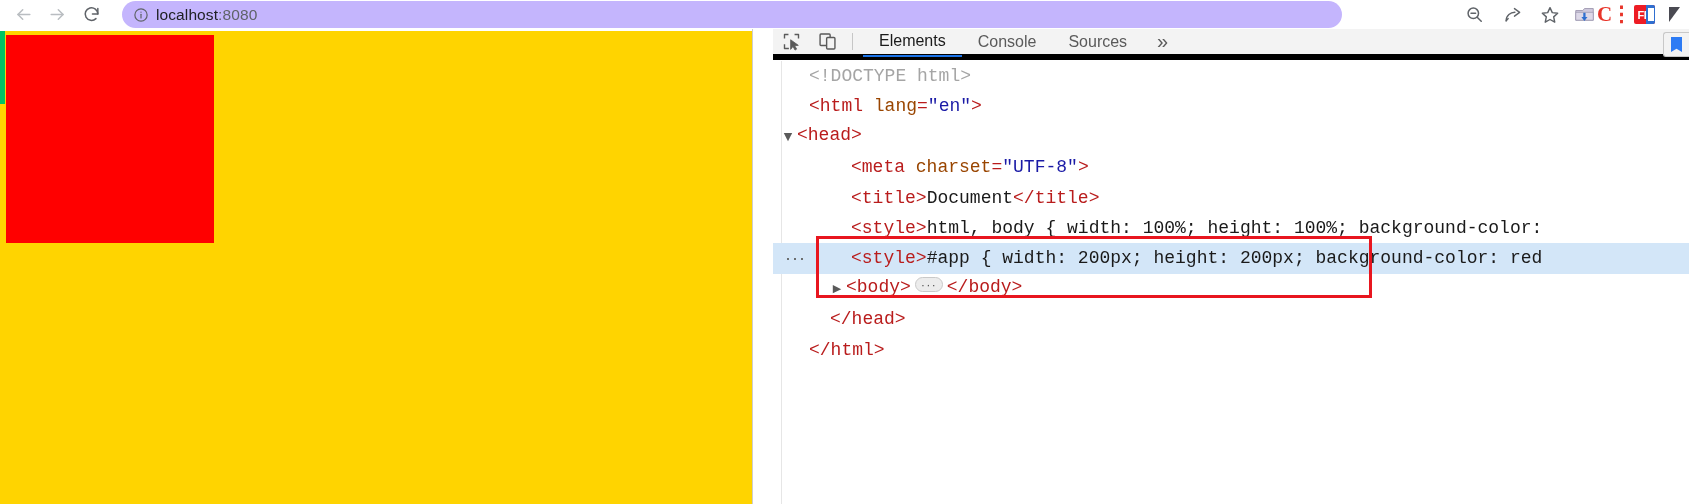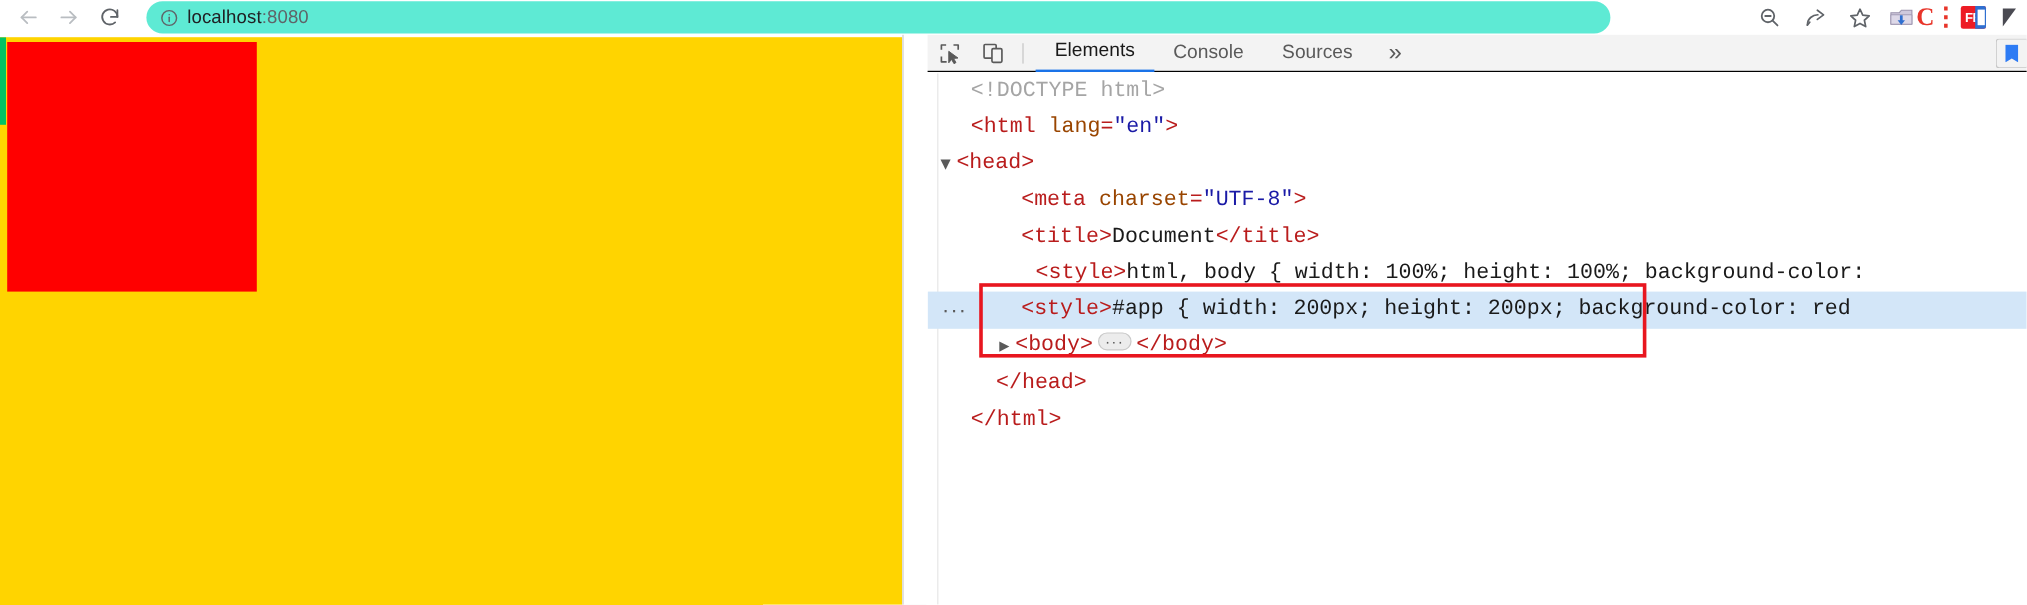--- a/index.html
+++ b/index.html
@@ -48,21 +48,21 @@
   }
   .nav-btn.disabled { color: #b9bdc1; }
   .nav-btn svg { display: block; }
 
   .omnibox {
     position: absolute;
     left: 122px;
     top: 1px;
     width: 1220px;
     height: 27px;
-    background: #5eead4;
+    background: #c4b5fd;
     border-radius: 14px;
     display: flex;
     align-items: center;
   }
   .omni-info {
     width: 30px;
     display: flex;
     align-items: center;
     justify-content: center;
     color: #5f6368;
@@ -212,21 +212,21 @@
     border-bottom: 6px solid #8c8c8c;
   }
 
   .dt-toolbar {
     position: absolute;
     left: 20px;
     top: 0;
     right: 0;
     height: 31px;
     background: #f3f3f3;
-    border-bottom: 1px solid #000000;
+    border-bottom: 6px solid #000000;
     display: flex;
     align-items: center;
     box-sizing: border-box;
   }
   .dt-tool-btn {
     width: 36px;
     height: 31px;
     display: flex;
     align-items: center;
     justify-content: center;
@@ -539,21 +539,21 @@
         <div class="node">
           <span class="txt" style=""><span class="toggle">▼</span><span class="c-tag">&lt;head&gt;</span></span>
         </div>
         <div class="node">
           <span class="txt" style="padding-left: 70px;"><span class="c-tag">&lt;meta </span><span class="c-attr">charset</span><span class="c-tag">=</span><span class="c-val">"UTF-8"</span><span class="c-tag">&gt;</span></span>
         </div>
         <div class="node">
           <span class="txt" style="padding-left: 70px;"><span class="c-tag">&lt;title&gt;</span><span class="c-text">Document</span><span class="c-tag">&lt;/title&gt;</span></span>
         </div>
         <div class="node">
-          <span class="txt" style="padding-left: 70px; margin-left: 12px;"><span class="c-tag">&lt;style&gt;</span><span class="c-text">html, body { width: 100%; height: 100%; background-color:</span></span>
+          <span class="txt" style="padding-left: 70px;"><span class="c-tag">&lt;style&gt;</span><span class="c-text">html, body { width: 100%; height: 100%; background-color:</span></span>
         </div>
         <div class="node selected">
           <span class="gutter-dots">···</span>
           <span class="txt" style="padding-left: 70px;"><span class="c-tag">&lt;style&gt;</span><span class="c-text">#app { width: 200px; height: 200px; background-color: red</span></span>
         </div>
         <div class="node">
           <span class="txt" style="padding-left: 49px;"><span class="toggle">▶</span><span class="c-tag">&lt;body&gt;</span><span class="ellipsis-pill">···</span><span class="c-tag">&lt;/body&gt;</span></span>
         </div>
         <div class="node">
           <span class="txt" style="padding-left: 49px;"><span class="c-tag">&lt;/head&gt;</span></span>

